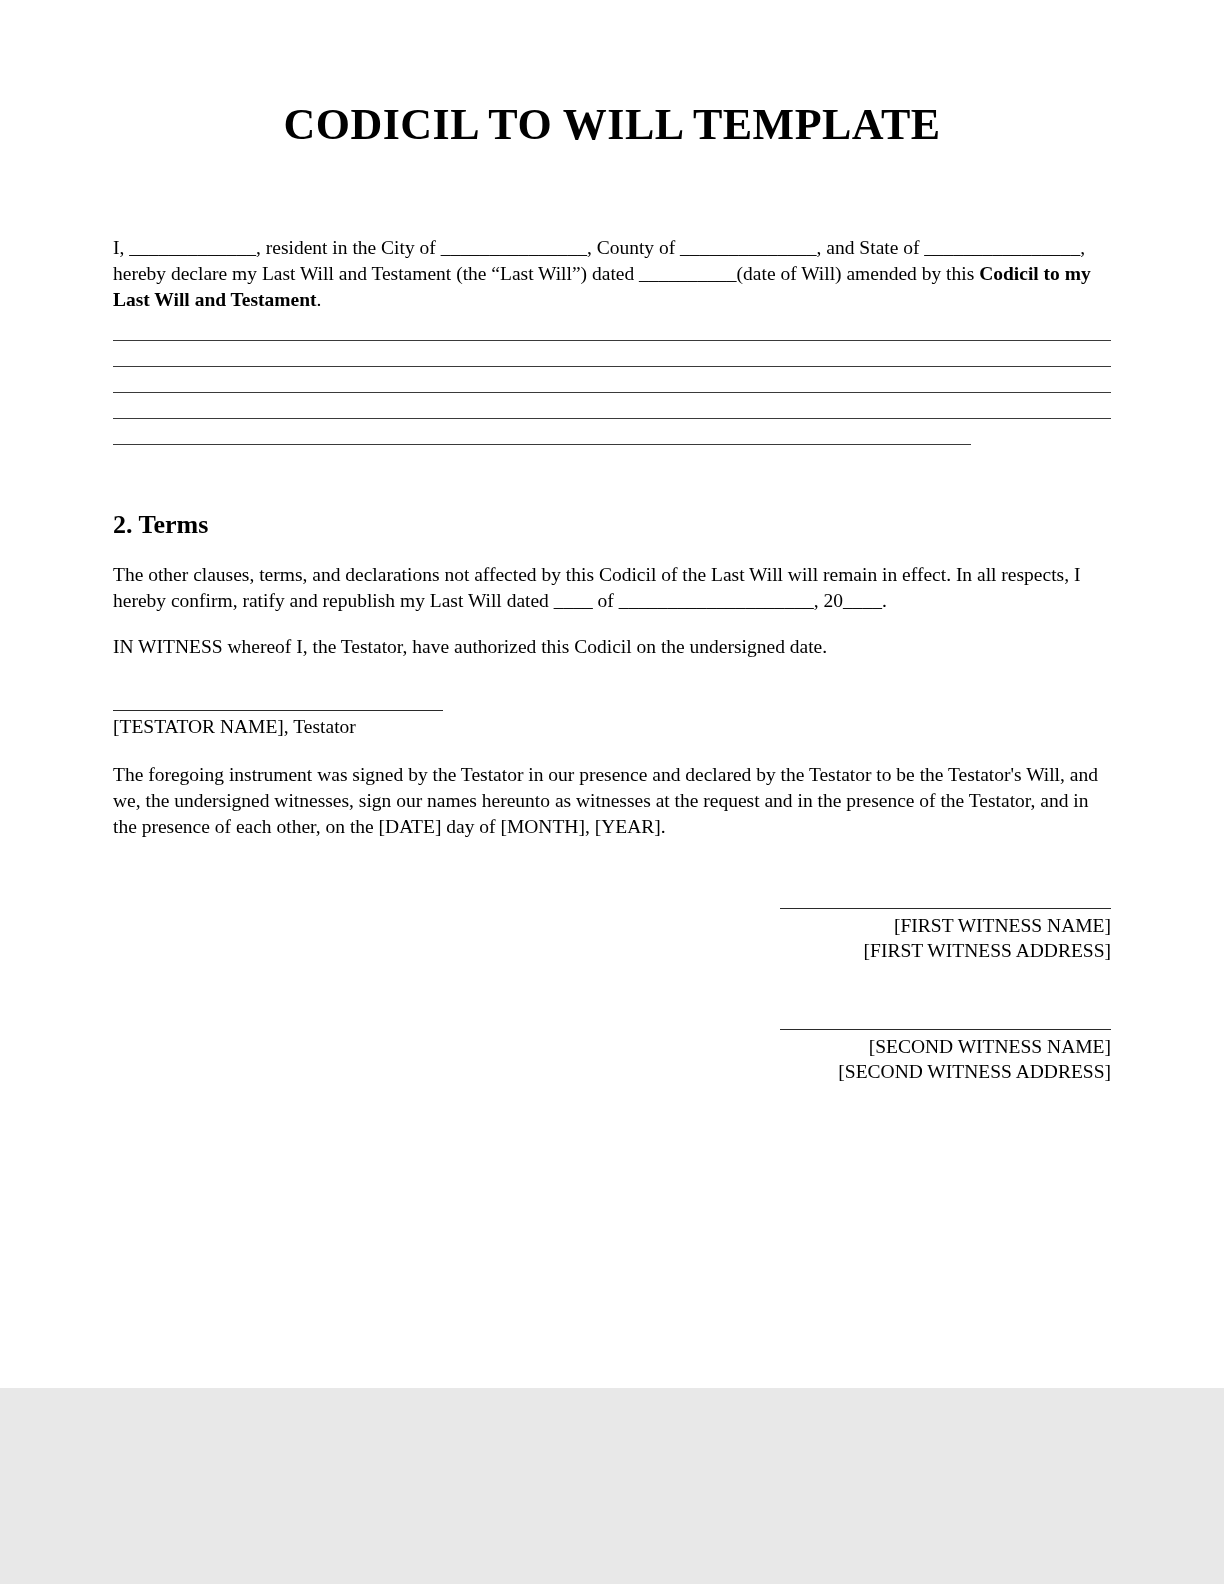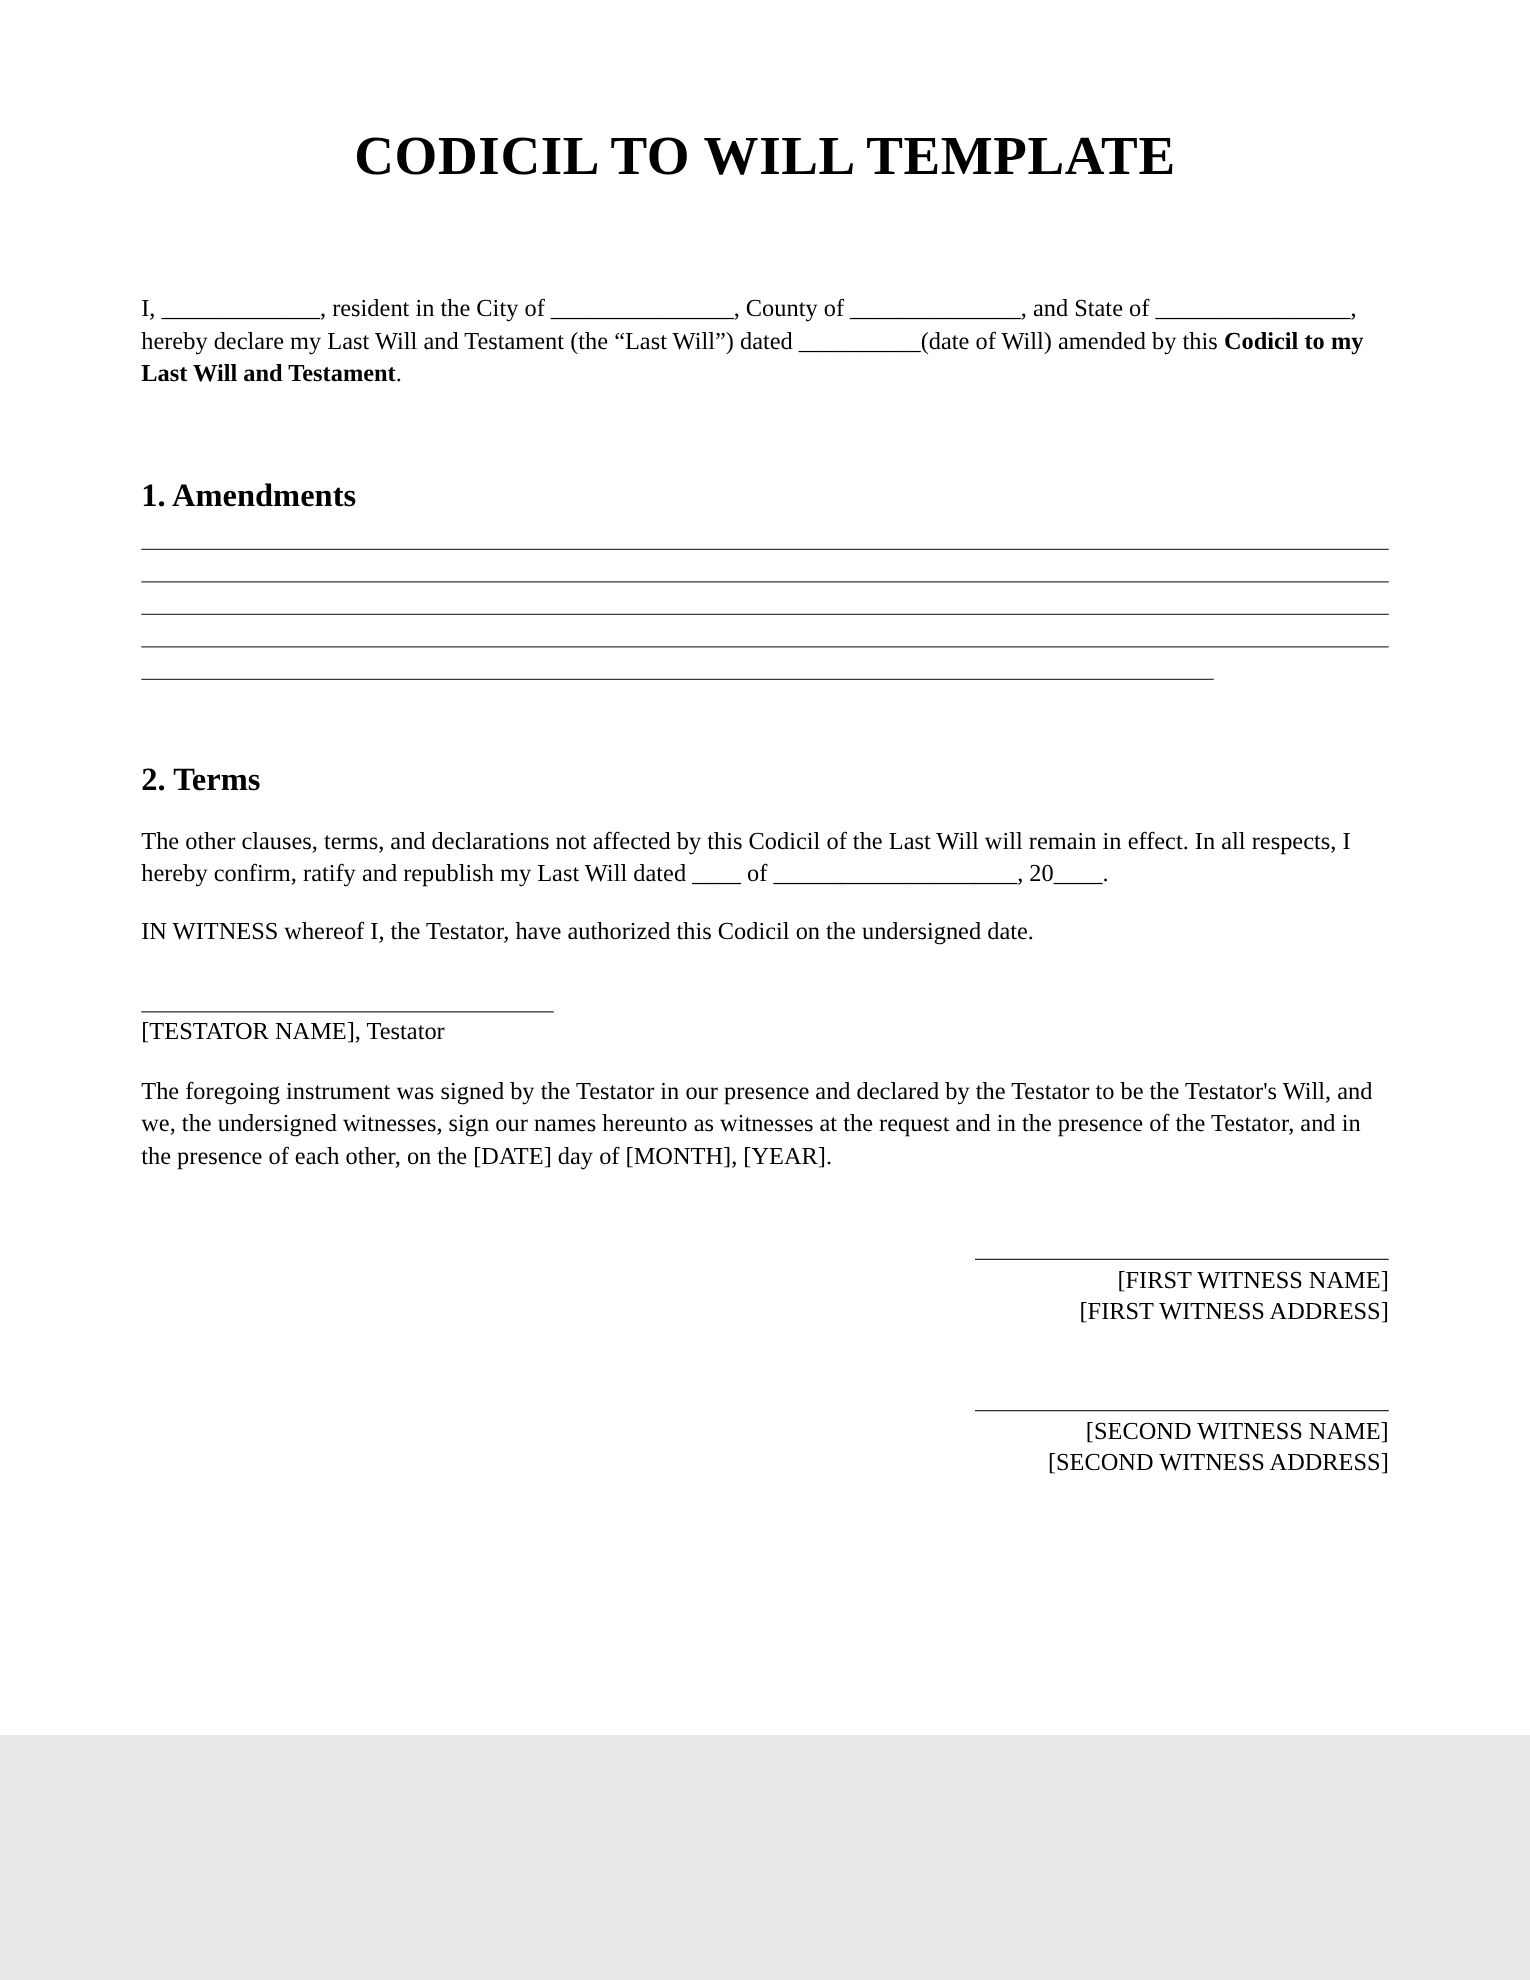--- a/index.html
+++ b/index.html
@@ -106,21 +106,20 @@
 </style>
 </head>
 <body>
 
 <div class="page">
 
   <h1 class="doc-title">CODICIL TO WILL TEMPLATE</h1>
 
   <p class="body-text intro"><span>I, _____________, resident in the City of _______________, County of ______________, and State of ________________, hereby declare my Last Will and Testament (the “Last Will”) dated __________(date of Will) amended by this </span><span class="bold">Codicil to my Last Will and Testament</span><span>.</span></p>
 
-  <h2 class="section-heading amendments-heading">1. Amendments</h2>
 
 
   <div class="blank-lines">
     <div class="blank-line"></div>
     <div class="blank-line"></div>
     <div class="blank-line"></div>
     <div class="blank-line"></div>
     <div class="blank-line short"></div>
   </div>
 

